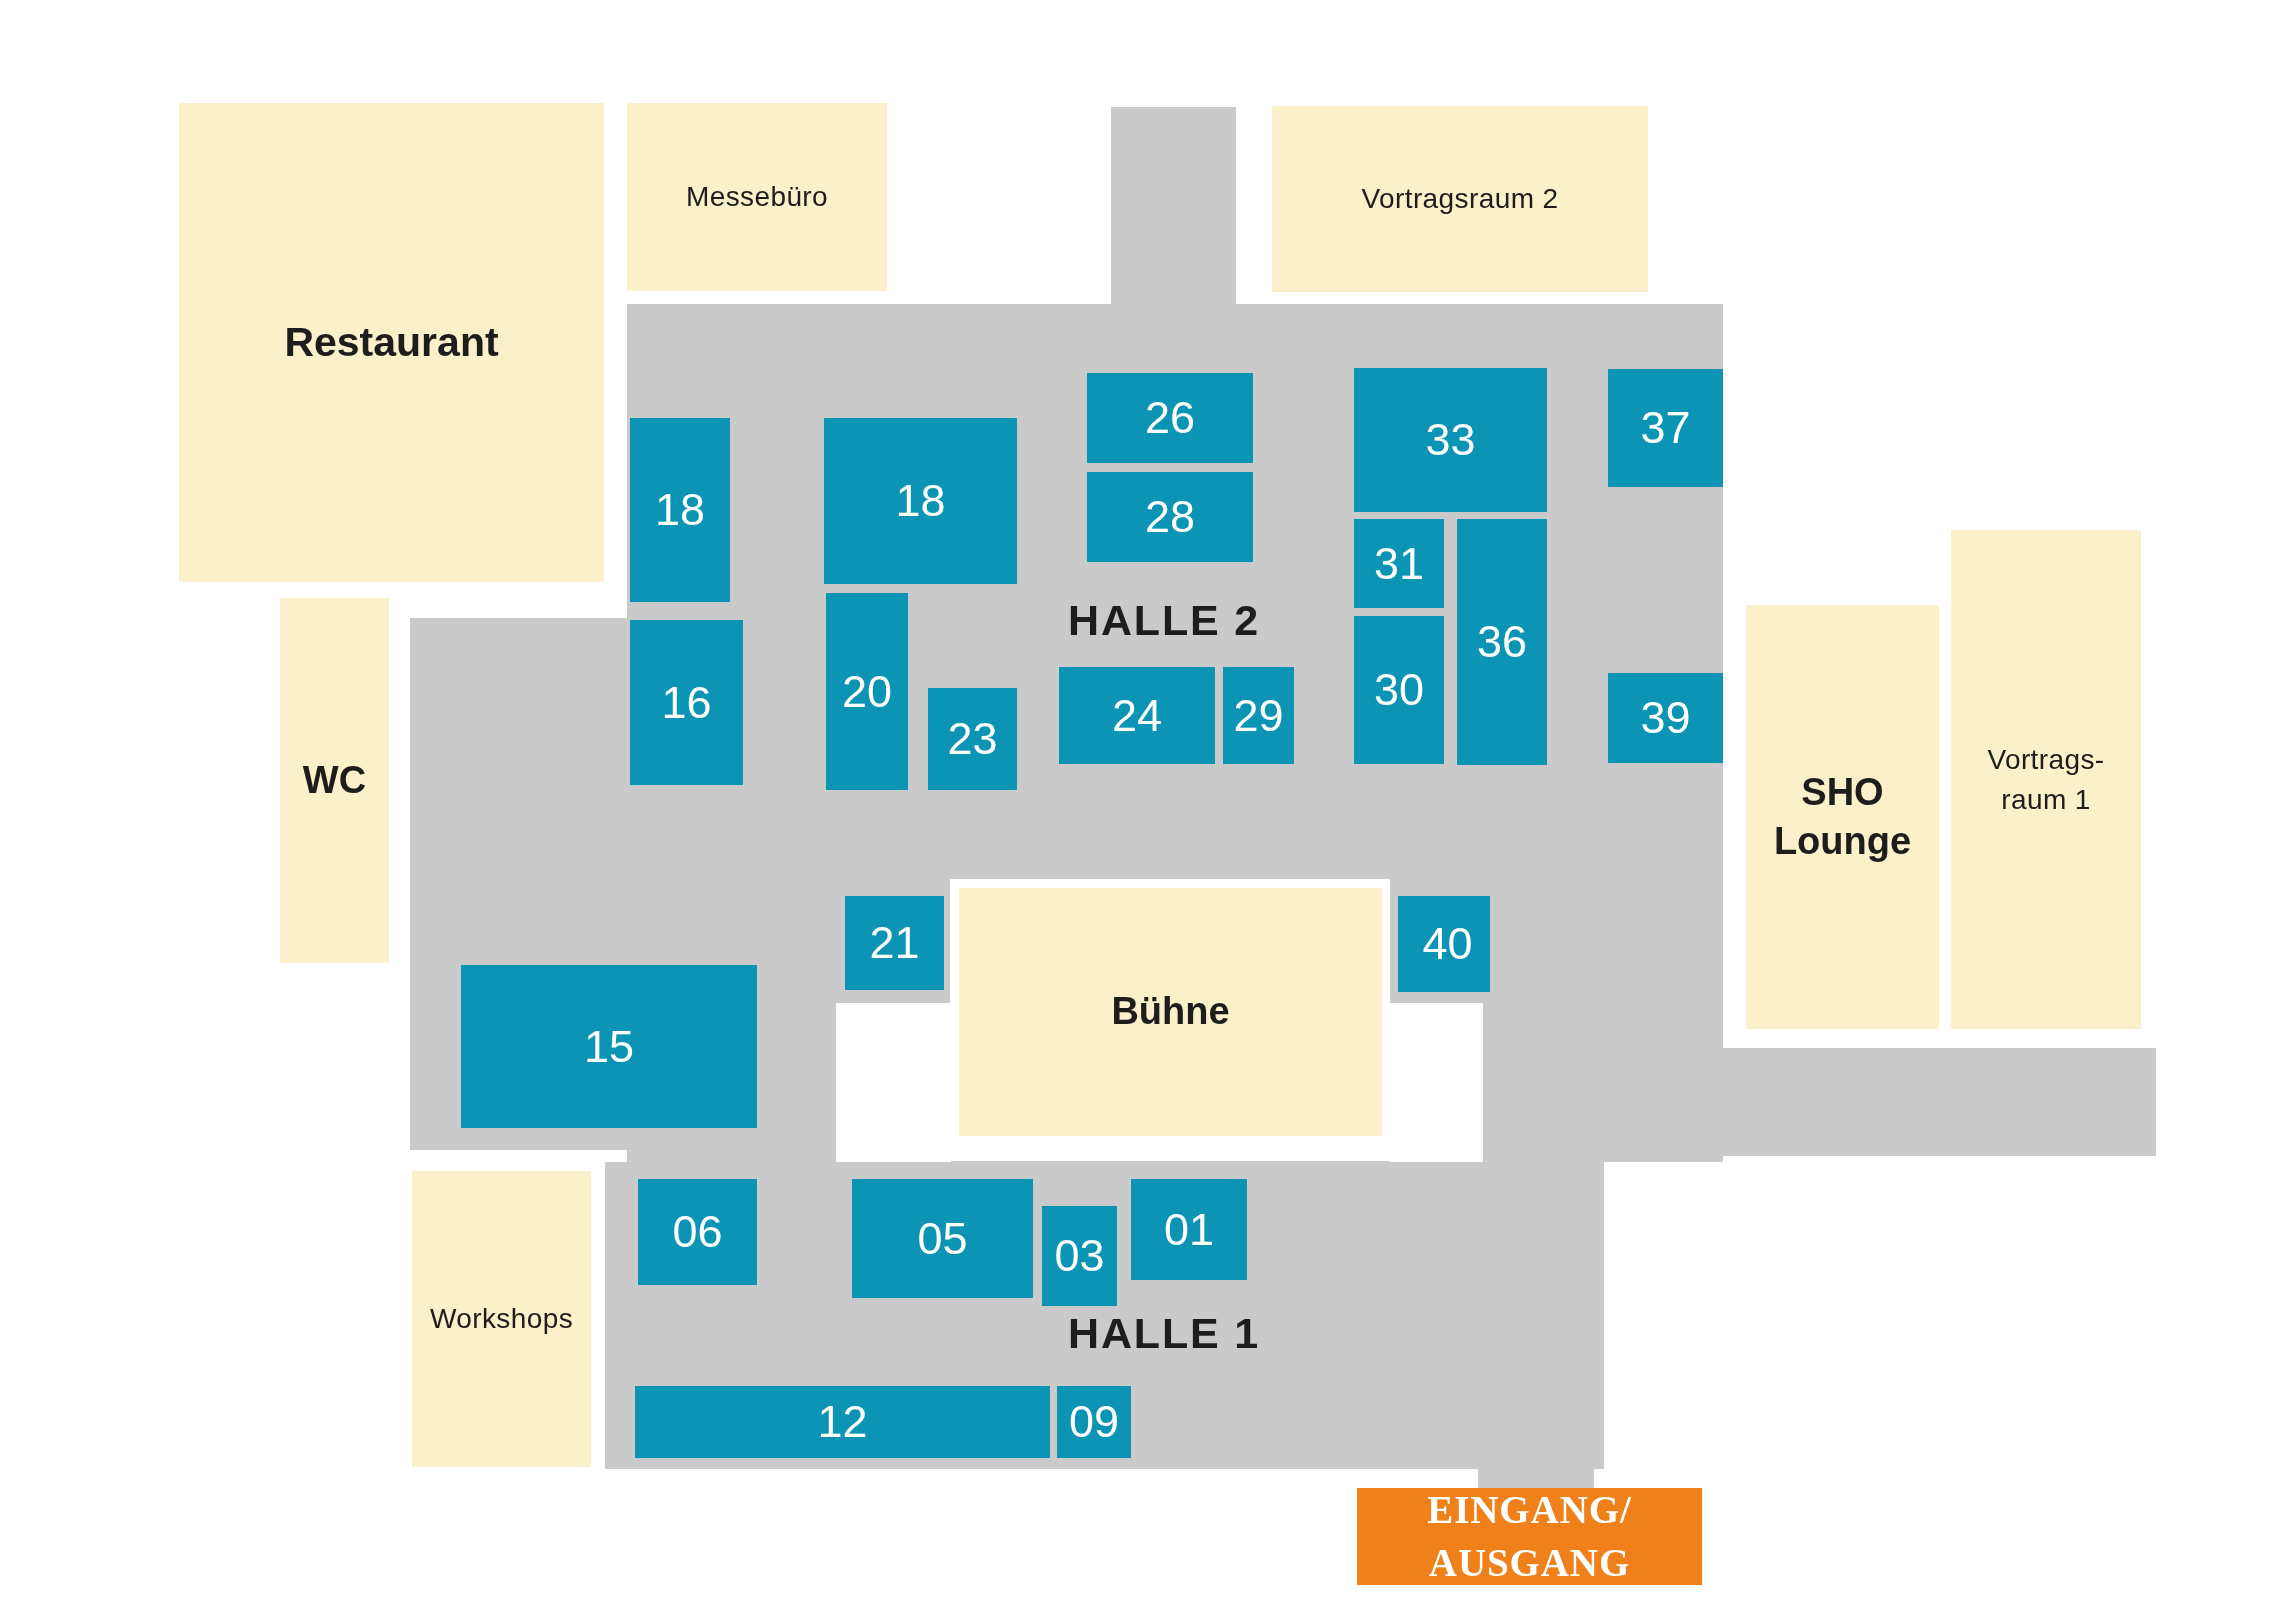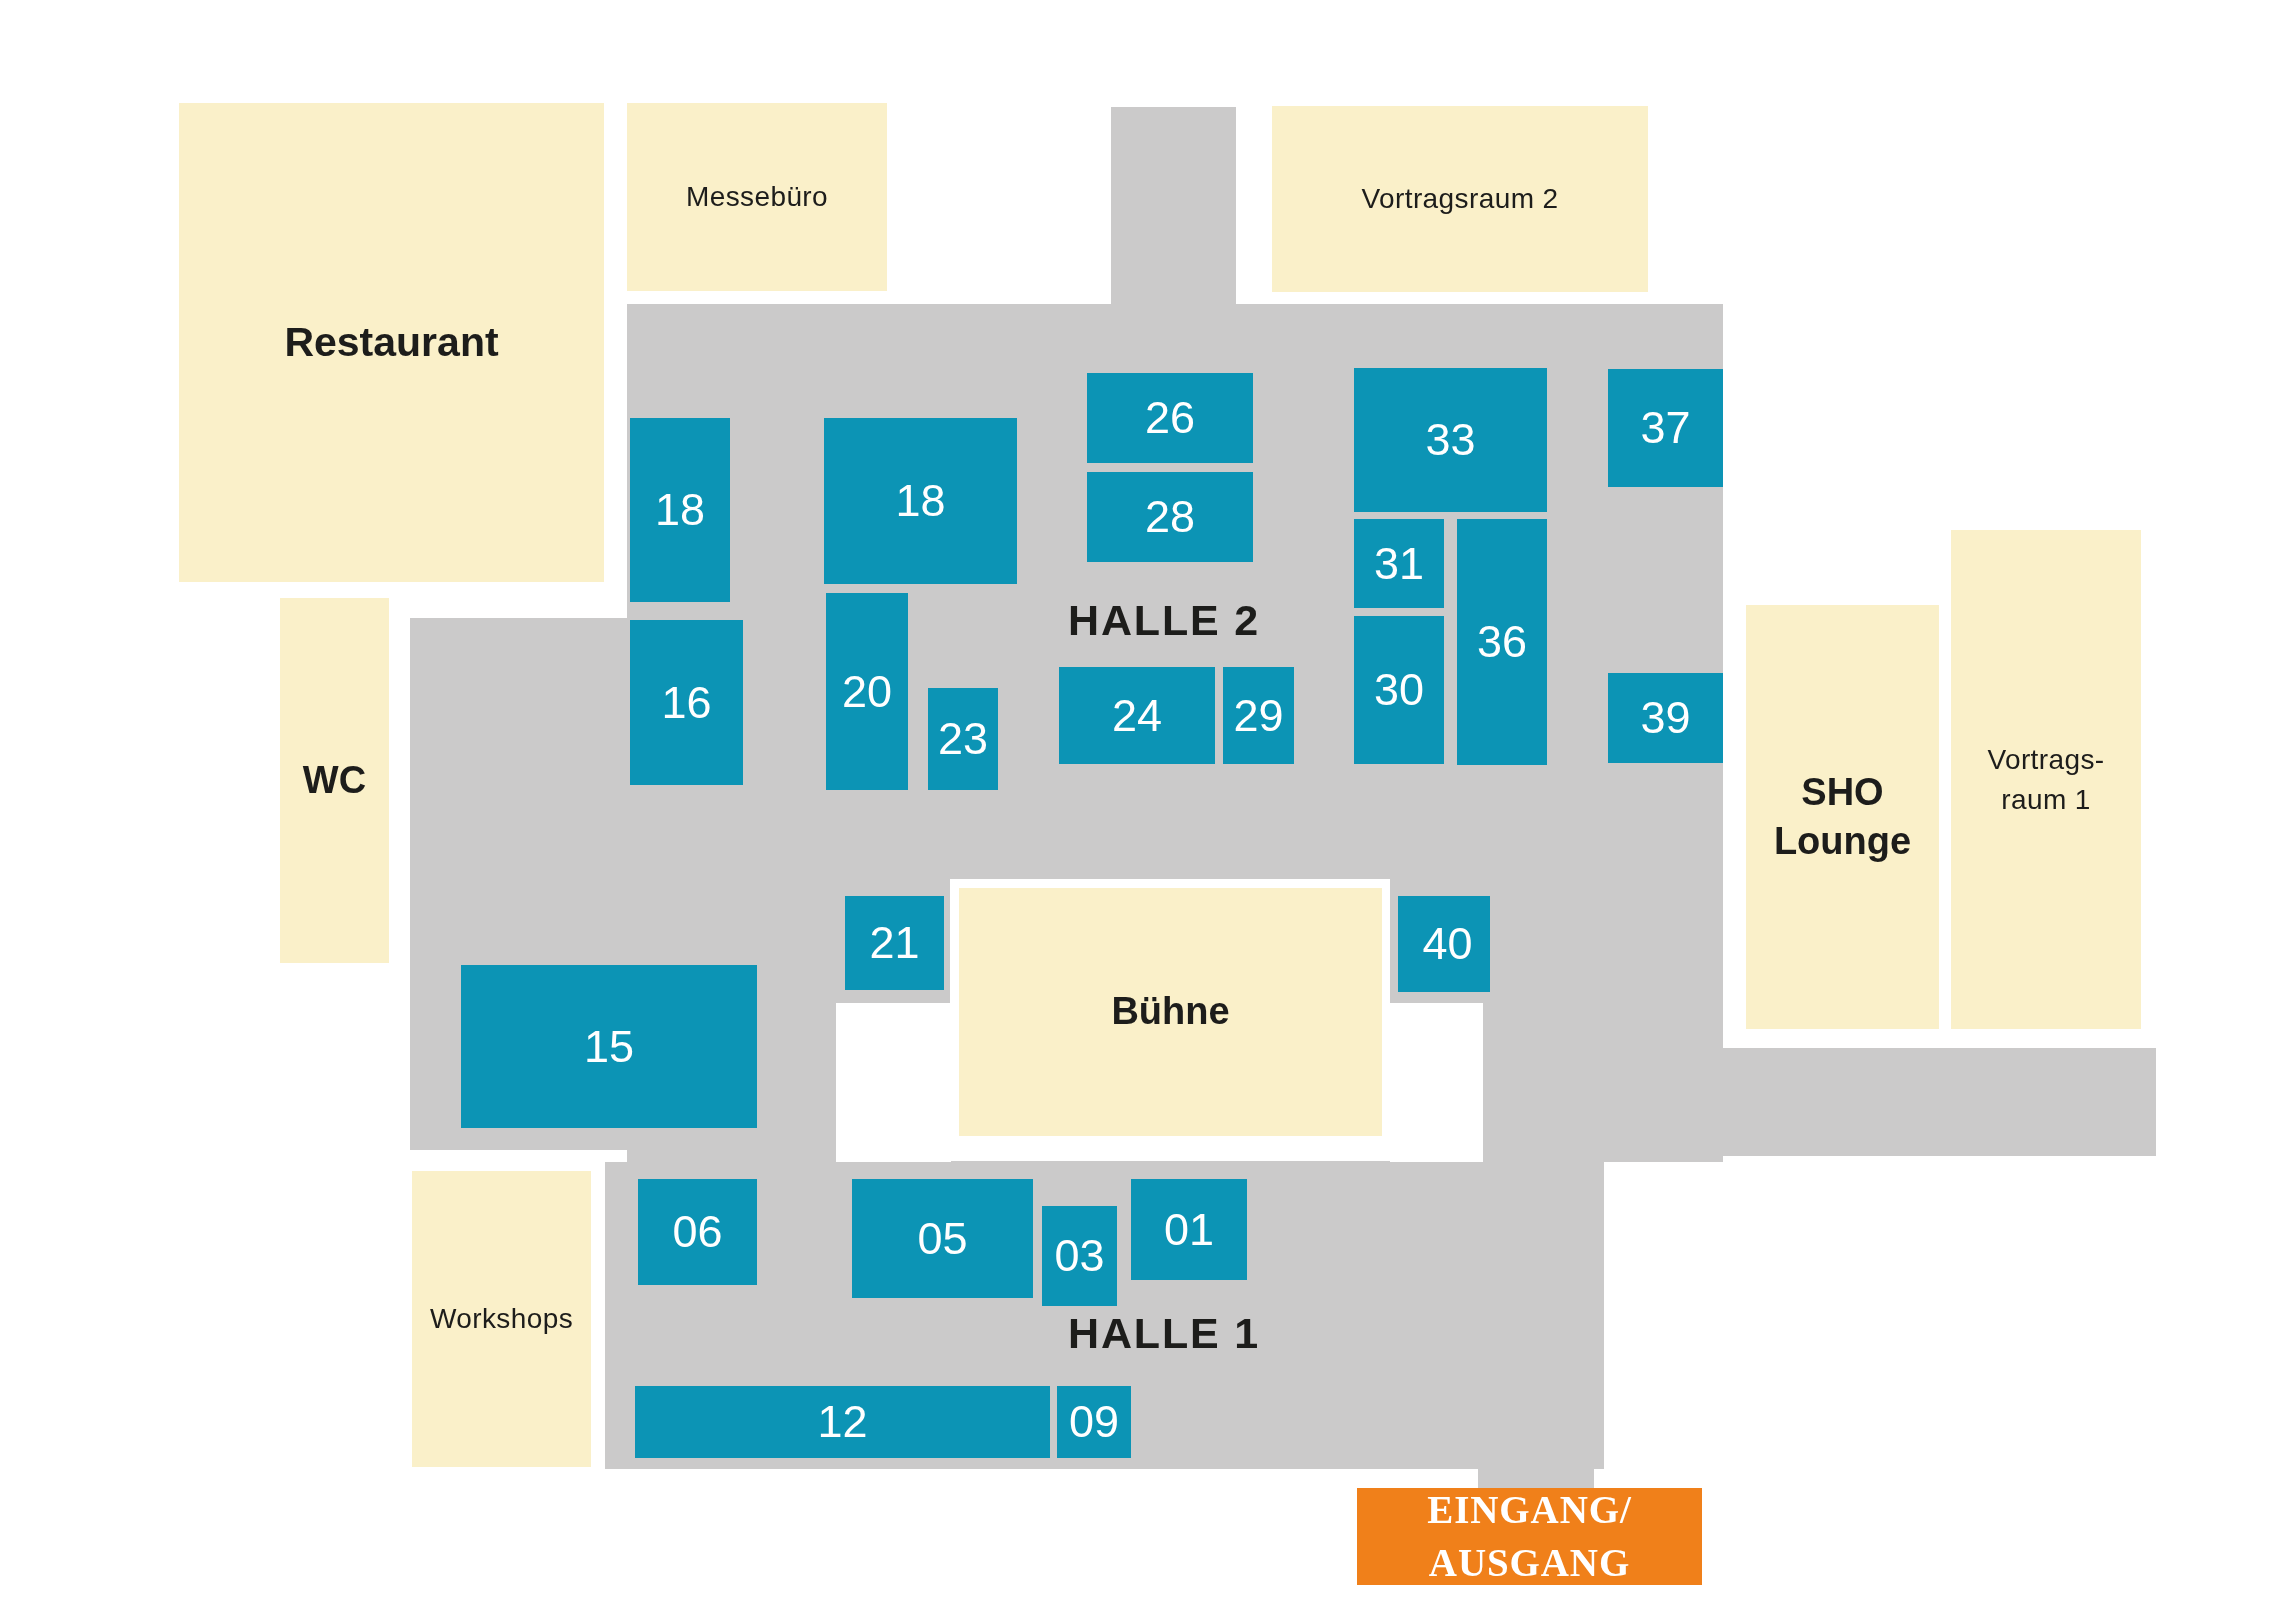--- a/index.html
+++ b/index.html
@@ -115,21 +115,21 @@
   </div>
   <div class="booth" style="left:630px; top:620px; width:113px; height:165px;">
     <span>16</span>
   </div>
   <div class="booth" style="left:824px; top:418px; width:193px; height:166px;">
     <span>18</span>
   </div>
   <div class="booth" style="left:826px; top:593px; width:82px; height:197px;">
     <span>20</span>
   </div>
-  <div class="booth" style="left:928px; top:688px; width:70px; height:102px;">
+  <div class="booth" style="left:928px; top:688px; width:89px; height:102px;">
     <span>23</span>
   </div>
   <div class="booth" style="left:1087px; top:373px; width:166px; height:90px;">
     <span>26</span>
   </div>
   <div class="booth" style="left:1087px; top:472px; width:166px; height:90px;">
     <span>28</span>
   </div>
   <div class="booth" style="left:1059px; top:667px; width:156px; height:97px;">
     <span>24</span>

